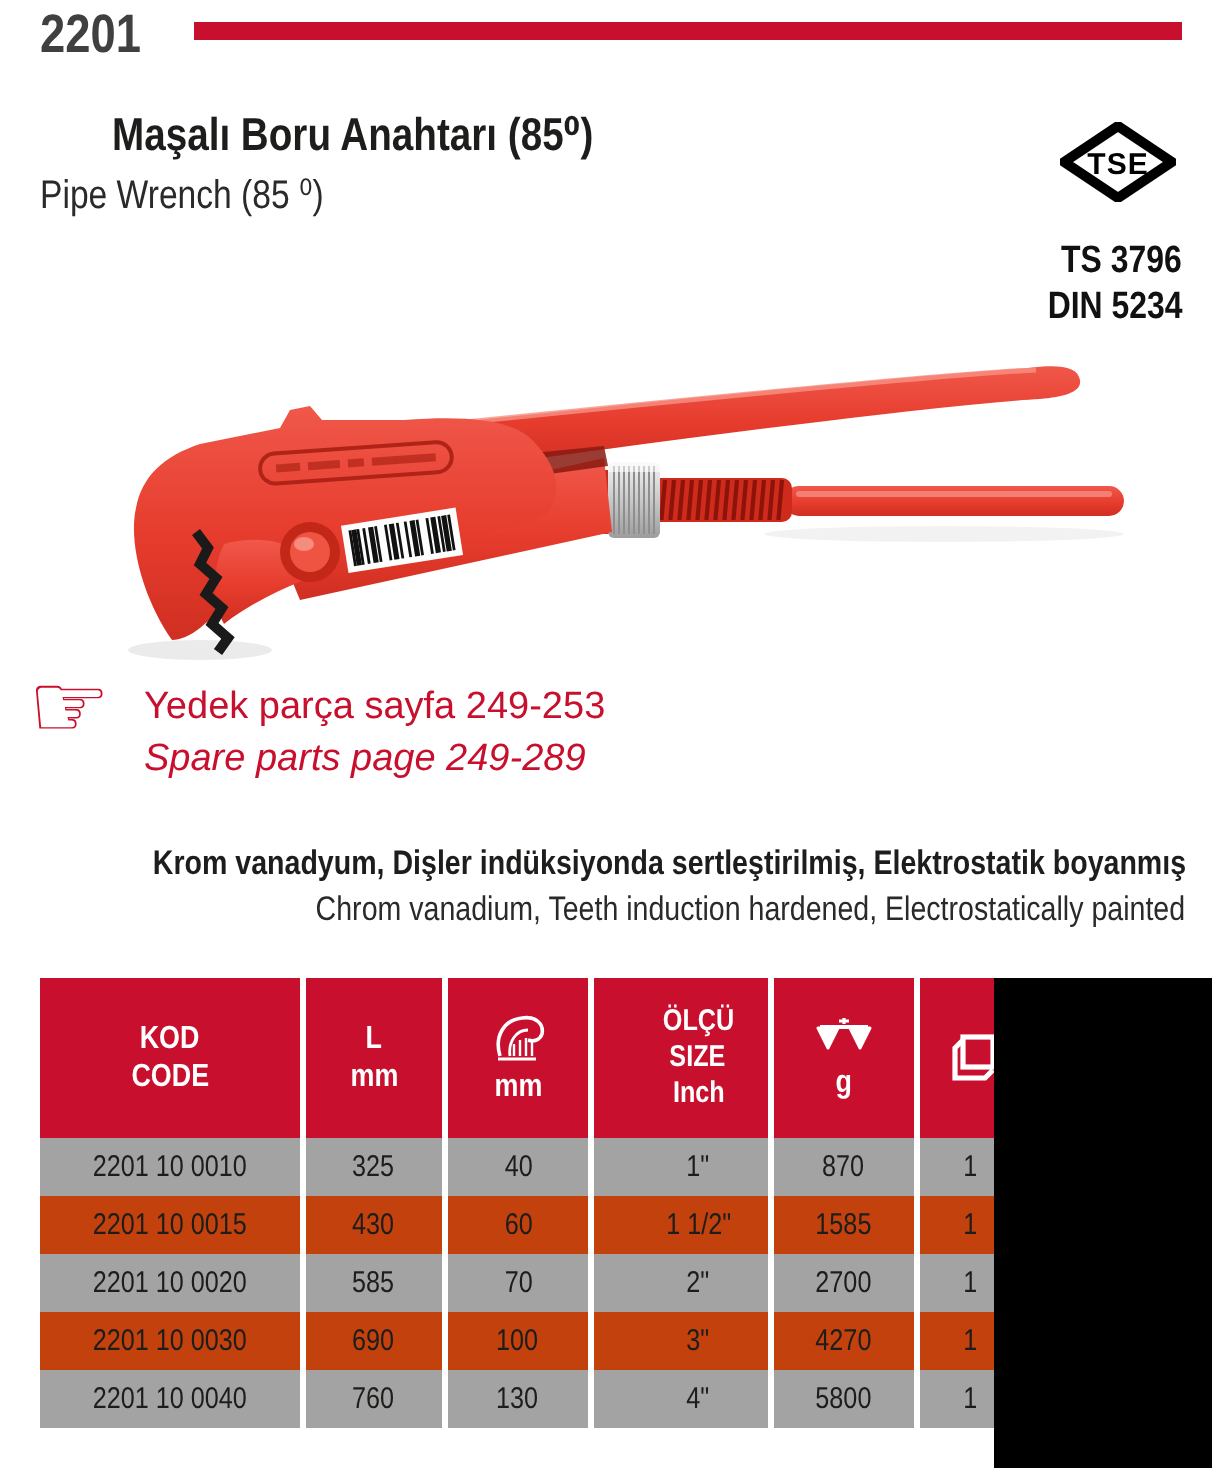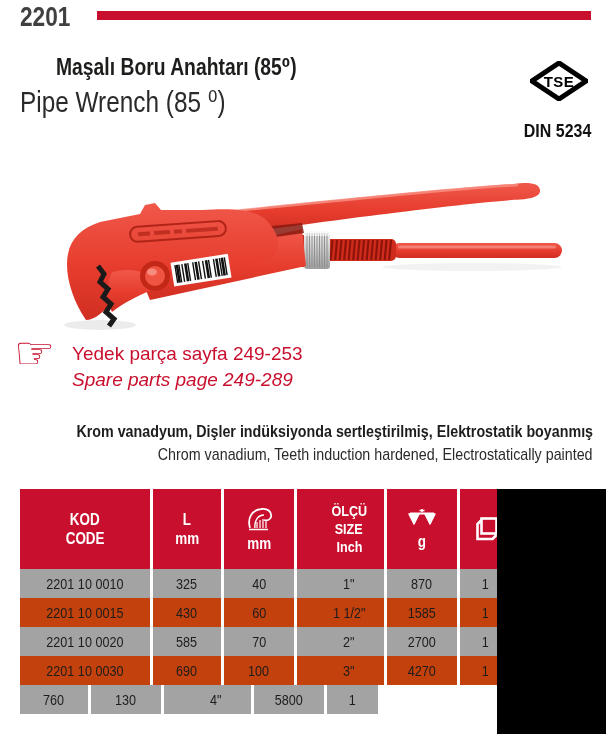--- a/index.html
+++ b/index.html
@@ -9,21 +9,21 @@
   .cond{display:inline-block;transform:scaleX(0.84);transform-origin:0 50%;white-space:nowrap;}
   .cond-r{display:inline-block;transform:scaleX(0.84);transform-origin:100% 50%;white-space:nowrap;}
   .cond-c{display:inline-block;transform:scaleX(0.84);transform-origin:50% 50%;white-space:nowrap;}
 
   
   .code-top{left:20px;top:2px;font-size:27px;font-weight:bold;color:#404040;}
   .red-bar{left:97px;top:11px;width:494px;height:9px;background:#c8102e;}
 
   
   .title-tr{left:20px;top:54px;font-size:23px;font-weight:bold;margin-left:36px;}
-  .title-en{left:20px;top:85px;font-size:29px;color:#2a2a2a;}
+  .title-en{left:20px;top:85px;font-size:20px;color:#2a2a2a;}
 
   
   .tse{left:530px;top:61px;width:58px;height:40px;}
   .standards{right:15px;top:119px;text-align:right;line-height:23px;font-size:19px;font-weight:bold;color:#111;}
 
   
   .wrench{left:52px;top:172px;width:520px;height:165px;}
 
   
   .hand{left:14px;top:330px;font-size:46px;line-height:46px;color:#c8102e;}
@@ -68,20 +68,21 @@
   <div class="abs title-en">
     <span class="cond">Pipe Wrench (85 ⁰)</span>
   </div>
 
   <svg class="abs tse" viewBox="0 0 58 40">
     <polygon points="29,2 56,20 29,38 2,20" fill="#ffffff" stroke="#000000" stroke-width="5"></polygon>
     <text x="29" y="26" text-anchor="middle" font-size="15" font-weight="bold" fill="#000000" letter-spacing="0.5">TSE</text>
   </svg>
 
   <div class="abs standards">
+    <div><span class="cond-r">TS 3796</span></div>
     <div><span class="cond-r">DIN 5234</span></div>
   </div>
 
   <svg class="abs wrench" viewBox="0 0 520 165">
     <defs>
       <linearGradient id="gRed" x1="0" y1="0" x2="0" y2="1">
         <stop offset="0" stop-color="#f0584a"></stop>
           <stop offset="0.55" stop-color="#e63c2d"></stop>
           <stop offset="1" stop-color="#d02f22"></stop>
       </linearGradient>
@@ -266,20 +267,23 @@
           <span class="cond-c">3"</span>
         </div>
       <div class="cell w5">
           <span class="cond-c">4270</span>
         </div>
       <div class="cell w6">
           <span class="cond-c">1</span>
         </div>
     </div>
     <div class="trow row-odd">
+      <div class="cell w1">
+          <span class="cond-c">2201 10 0040</span>
+        </div>
       <div class="cell w2">
           <span class="cond-c">760</span>
         </div>
       <div class="cell w3">
           <span class="cond-c">130</span>
         </div>
       <div class="cell w4">
           <span class="cond-c">4"</span>
         </div>
       <div class="cell w5">

